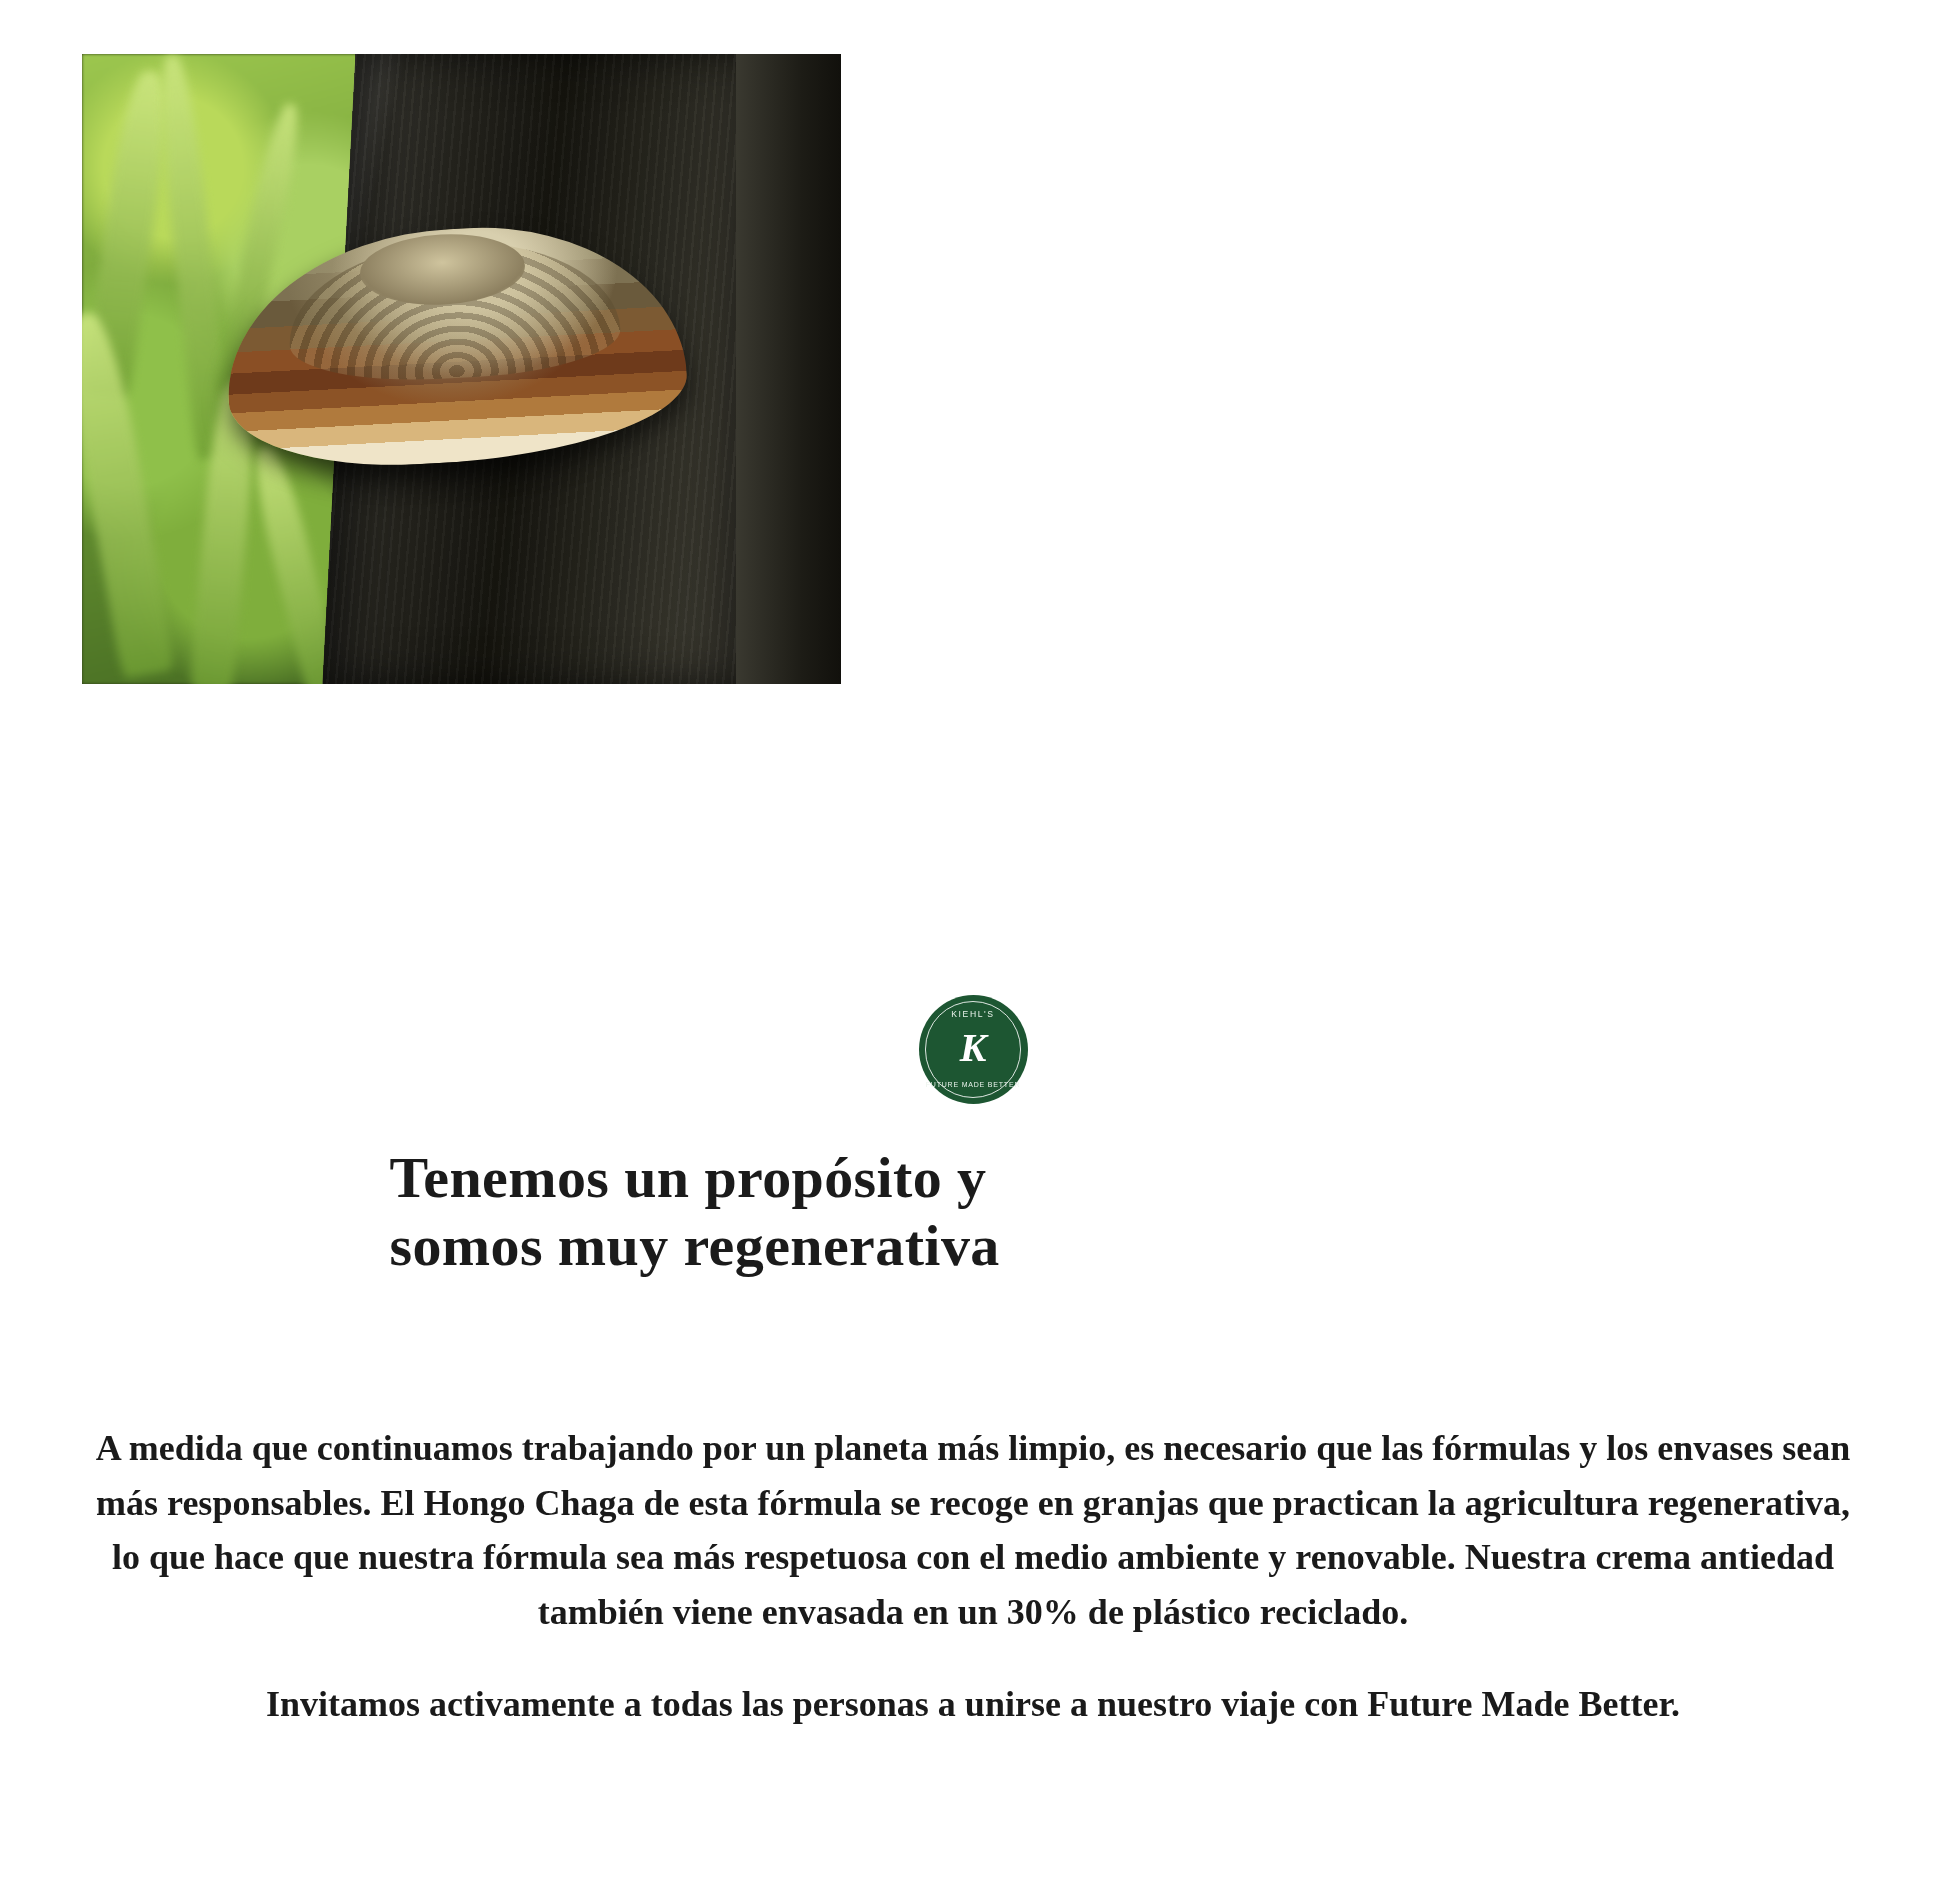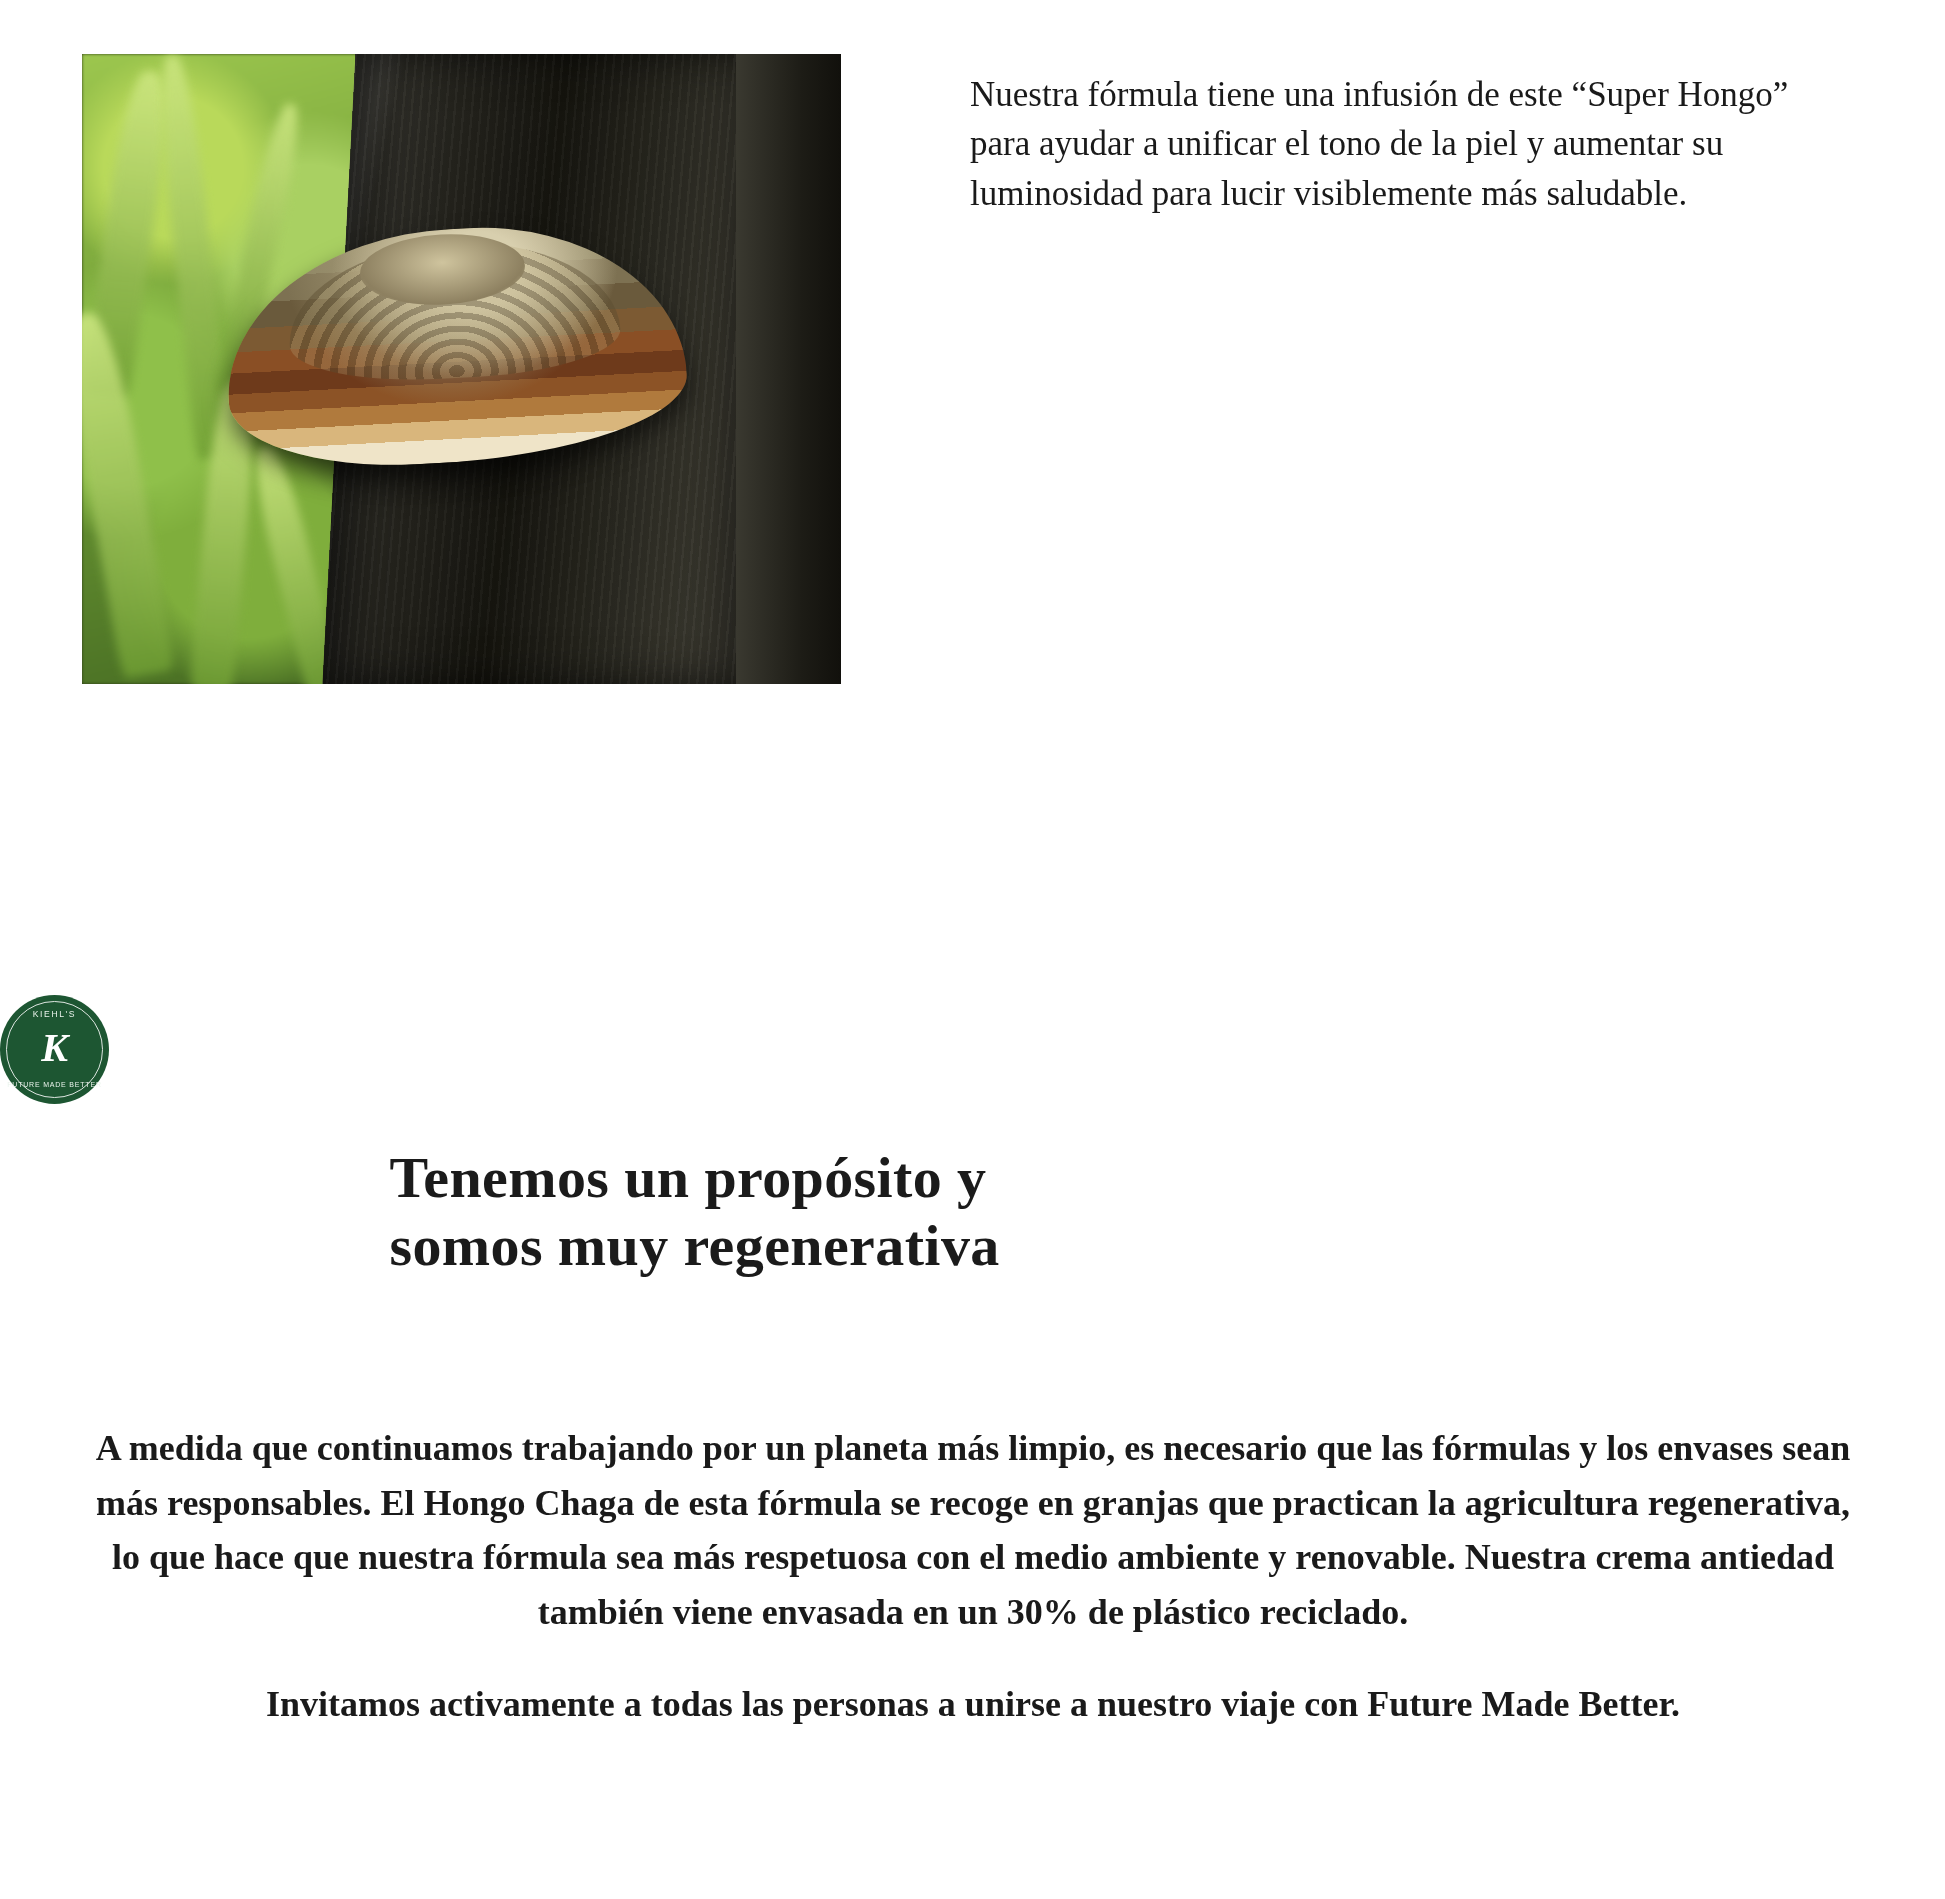--- a/index.html
+++ b/index.html
@@ -166,21 +166,21 @@
   .copy-body {
     font-size: 35px;
     line-height: 1.42;
     margin: 0;
   }
 
   
   .seal-wrap {
     margin-top: 311px;
     display: flex;
-    justify-content: flex-start;
+    justify-content: center;
   }
   .seal {
     width: 109px;
     height: 109px;
     border-radius: 50%;
     background: #1d5632;
     position: relative;
     color: #ffffff;
   }
   .seal .ring {
@@ -254,21 +254,20 @@
       <div class="ph-blade b5"></div>
       <div class="ph-blade b6"></div>
       <div class="ph-trunk"></div>
       <div class="ph-trunk-right"></div>
       <div class="ph-shadow"></div>
       <div class="ph-fungus"></div>
     </div>
   </div>
 
   <div class="copy-col">
-    <p class="copy-body">Nuestra fórmula tiene una infusión de este “Super Hongo” para ayudar a unificar el tono de la piel y aumentar su luminosidad para lucir visiblemente más saludable.</p>
   </div>
 
 </div>
 
 <div class="seal-wrap">
   <div class="seal">
     <div class="ring"></div>
     <div class="top-text">KIEHL'S</div>
     <div class="k">K</div>
     <div class="bottom-text">FUTURE MADE BETTER</div>

